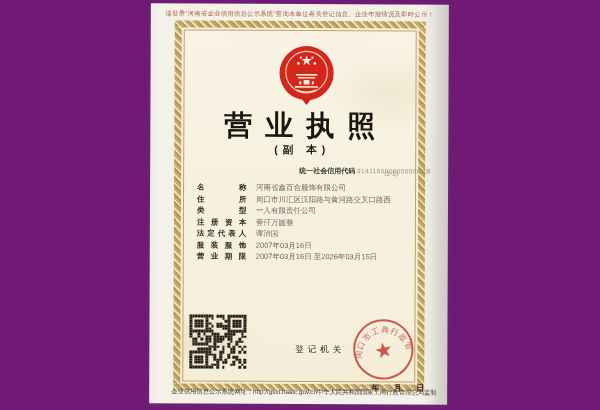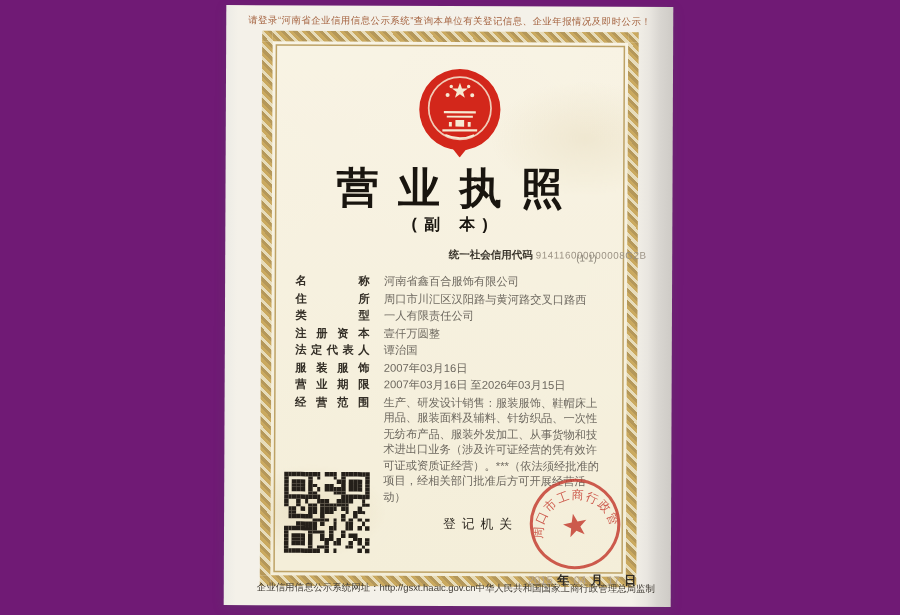--- a/index.html
+++ b/index.html
@@ -108,24 +108,20 @@
           <span class="fvalue">谭治国</span>
         </div>
         <div class="row">
           <span class="flabel">服装服饰</span>
           <span class="fvalue">2007年03月16日</span>
         </div>
         <div class="row">
           <span class="flabel">营业期限</span>
           <span class="fvalue">2007年03月16日 至2026年03月15日</span>
         </div>
-        <div class="row tall">
-          <span class="flabel">经营范围</span>
-          <span class="fvalue">生产、研发设计销售：服装服饰、鞋帽床上用品、服装面料及辅料、针纺织品、一次性无纺布产品、服装外发加工、从事货物和技术进出口业务（涉及许可证经营的凭有效许可证或资质证经营）。***（依法须经批准的项目，经相关部门批准后方可开展经营活动）</span>
-        </div>
       </div>
 
       <div class="qr" id="qr">
           <i class="on"></i>
           <i class="on"></i>
           <i class="on"></i>
           <i class="on"></i>
           <i class="on"></i>
           <i class="on"></i>
           <i class="on"></i>

